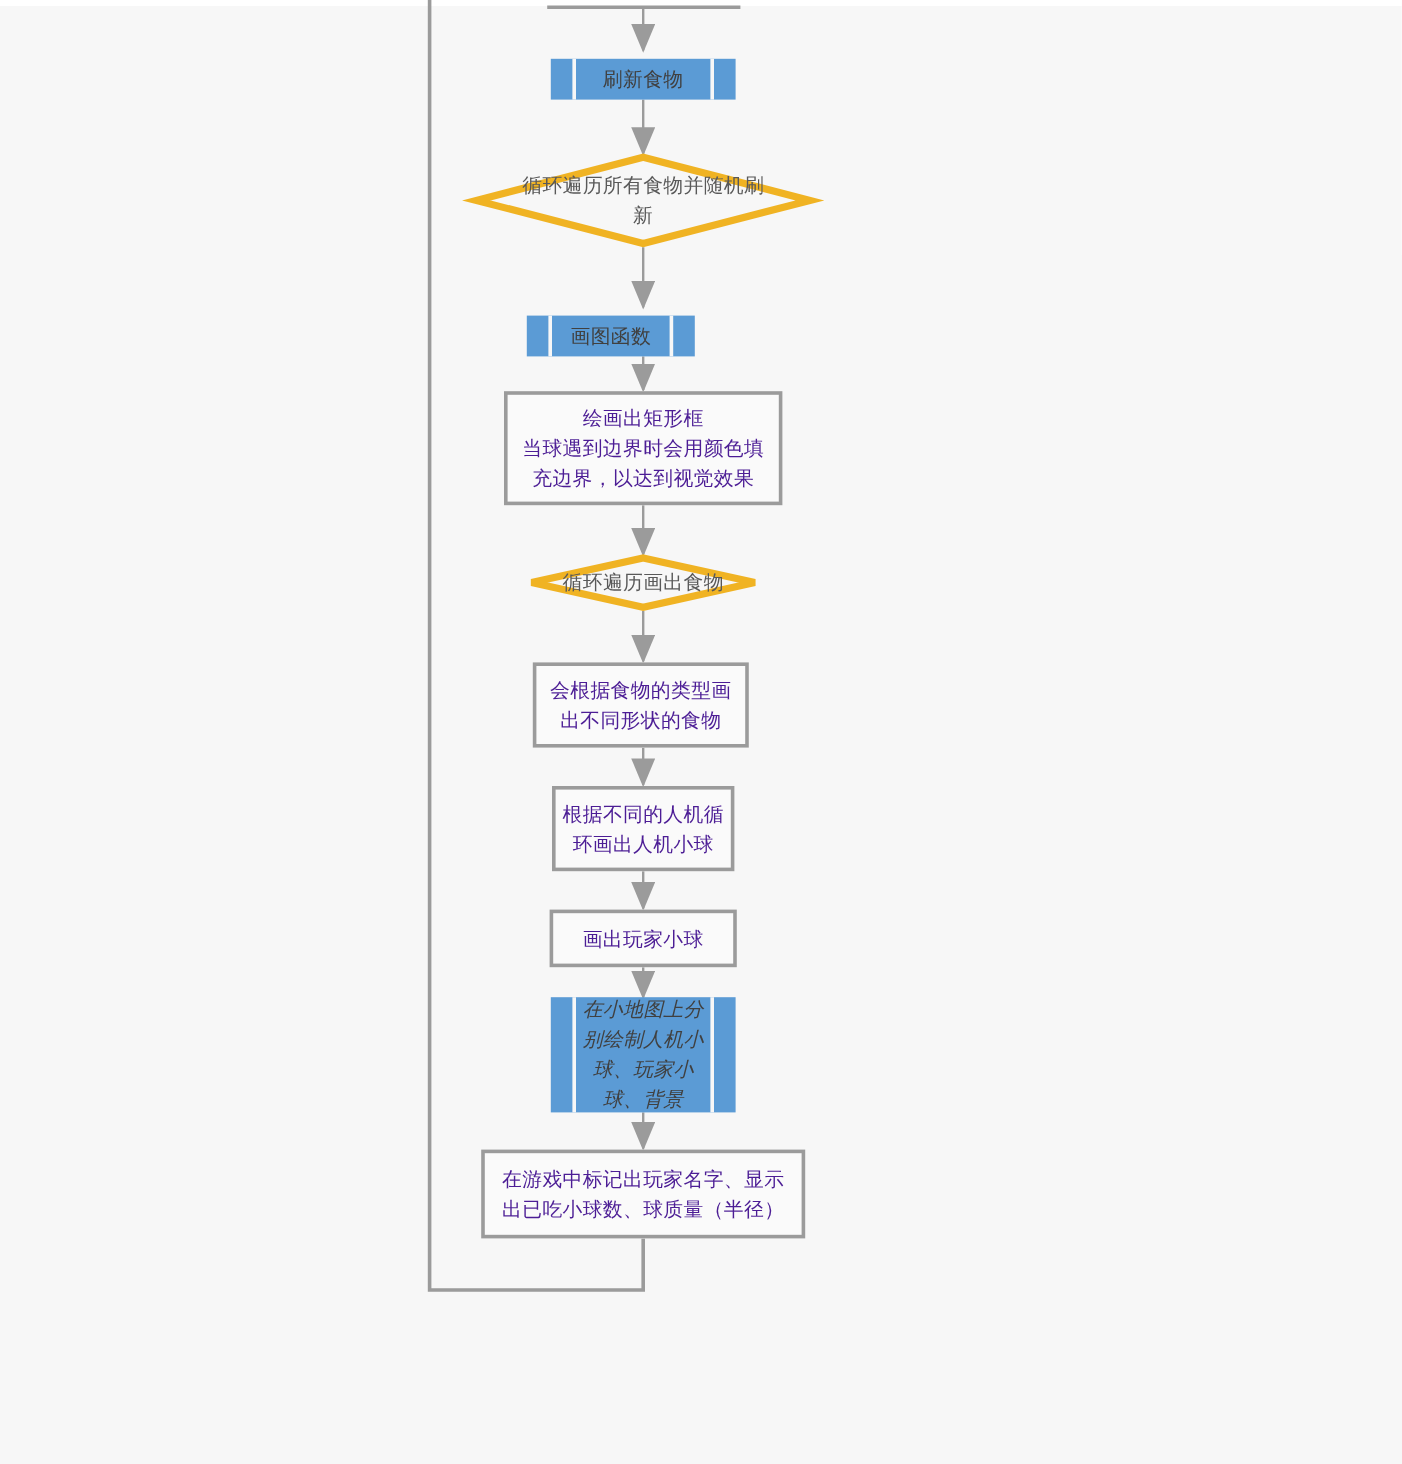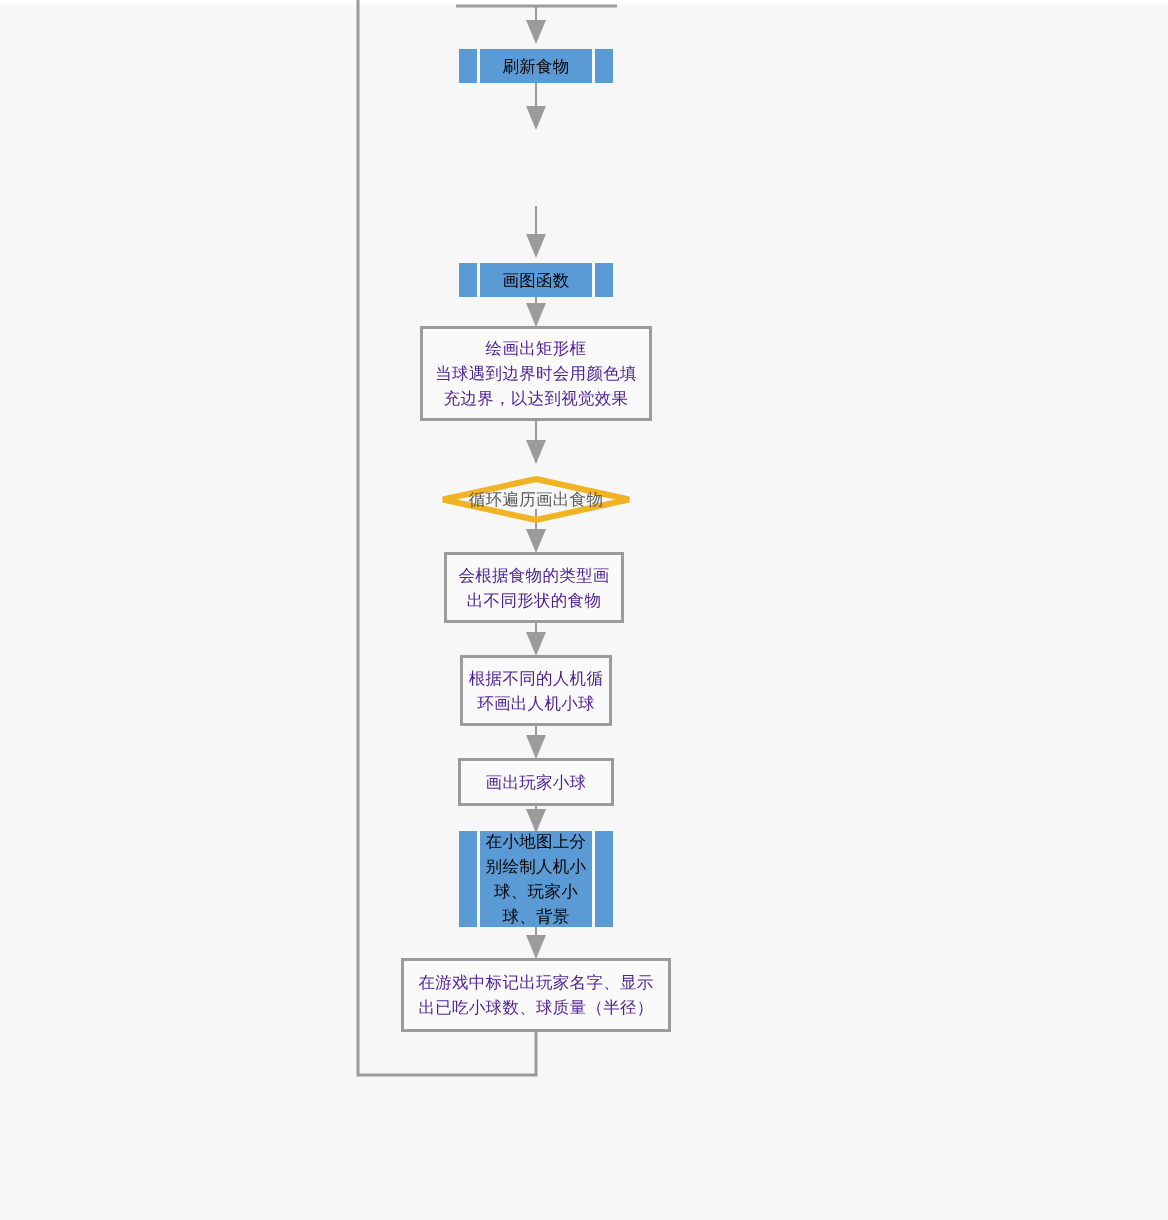--- a/index.html
+++ b/index.html
@@ -41,21 +41,21 @@
     background:#5b9bd5;
     display:flex;align-items:center;justify-content:center;
   }
   .subproc .bar{
     position:absolute;top:0;bottom:0;width:3px;background:#f7f7f7;
   }
   .subproc .bar.l{left:18px;}
   .subproc .bar.r{right:18px;}
   .subproc .label{
     position:relative;
-    color:#000000;
+    color:#404040;
     font-size:16.5px;
     line-height:25px;
     text-align:center;
     white-space:pre-line;
     letter-spacing:.3px;
     z-index:2;
     padding:0 24px;
   }
 
   
@@ -114,55 +114,62 @@
 
     <path d="M536,1032 L536,1075 L358,1075 L358,0" fill="none" stroke="#9b9b9b" stroke-width="3"></path>
   </svg>
 
   <div class="subproc" style="left:459px;top:49px;width:154px;height:34px;">
     <span class="bar l"></span>
     <span class="bar r"></span>
     <span class="label">刷新食物</span>
   </div>
 
+  <div class="decision" style="left:394px;top:128px;width:284px;height:78px;">
+    <svg width="284" height="78">
+      <polygon points="142,3 281,39 142,75 3,39" fill="none" stroke="#f0b323" stroke-width="6"></polygon>
+    </svg>
+    <div class="label">循环遍历所有食物并随机刷
+新</div>
+  </div>
 
-  <div class="subproc" style="left:459px;top:263px;width:154px;height:34px;">
+  <div class="subproc" style="left:439px;top:263px;width:140px;height:34px;">
     <span class="bar l"></span>
     <span class="bar r"></span>
     <span class="label">画图函数</span>
   </div>
 
   <div class="proc" style="left:420px;top:326px;width:232px;height:95px;">
     <span class="label">绘画出矩形框
 当球遇到边界时会用颜色填
 充边界，以达到视觉效果</span>
   </div>
 
-  <div class="decision" style="left:440px;top:476px;width:192px;height:47px;">
+  <div class="decision" style="left:440px;top:462px;width:192px;height:47px;">
     <svg width="192" height="47">
       <polygon points="96,3 189,23.5 96,44 3,23.5" fill="none" stroke="#f0b323" stroke-width="6"></polygon>
     </svg>
     <div class="label" style="left:-12px;right:-12px;">循环遍历画出食物</div>
   </div>
 
   <div class="proc" style="left:444px;top:552px;width:180px;height:71px;">
     <span class="label">会根据食物的类型画
 出不同形状的食物</span>
   </div>
 
   <div class="proc" style="left:458px;top:758px;width:156px;height:48px;">
     <span class="label">画出玩家小球</span>
   </div>
 
   <div class="proc" style="left:460px;top:655px;width:152px;height:71px;">
     <span class="label">根据不同的人机循
 环画出人机小球</span>
   </div>
 
-  <div class="subproc" style="left:459px;top:831px;width:154px;height:96px;">
+  <div class="subproc" style="left:459px;top:831px;width:154px;height:96px;font-style:italic;">
     <span class="bar l"></span>
     <span class="bar r"></span>
     <span class="label">在小地图上分
 别绘制人机小
 球、玩家小
 球、背景</span>
   </div>
 
   <div class="proc" style="left:401px;top:958px;width:270px;height:74px;">
     <span class="label">在游戏中标记出玩家名字、显示

